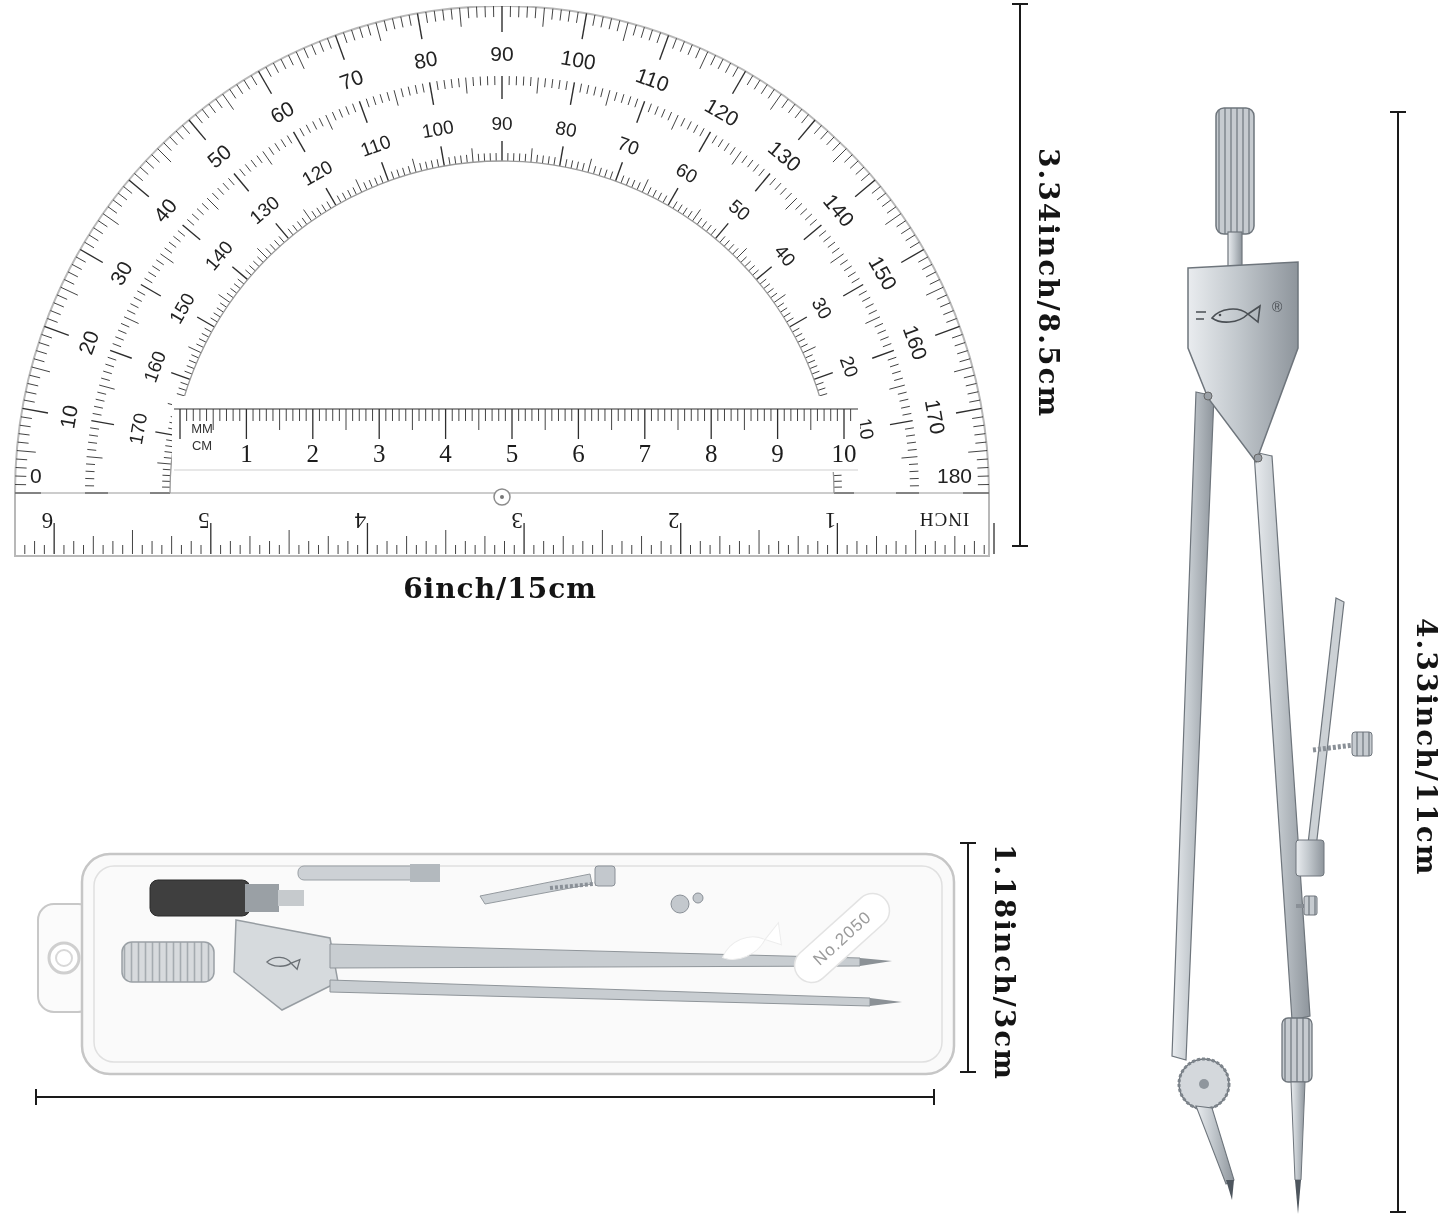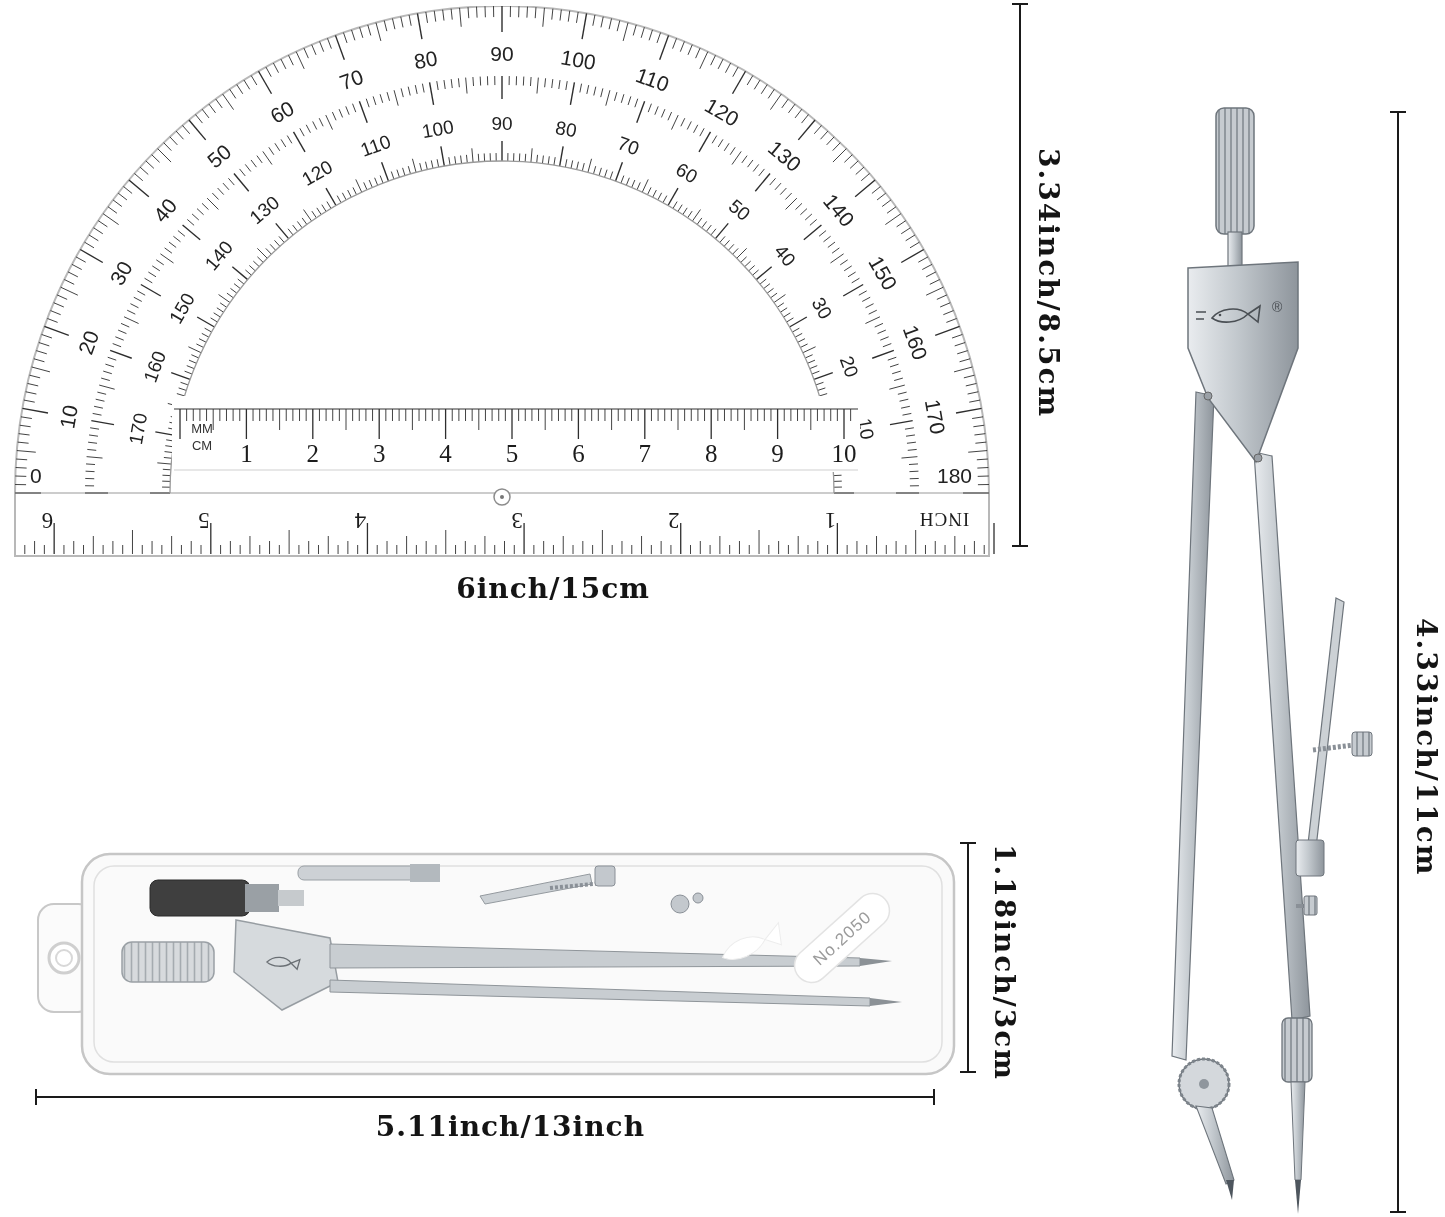--- a/index.html
+++ b/index.html
@@ -2,21 +2,21 @@
 <html><head>
 <meta charset="utf-8">
 <style>
   html,body{margin:0;padding:0;background:#ffffff;}
   #stage{position:relative;width:1445px;height:1217px;background:#ffffff;overflow:hidden;
          font-family:"Liberation Sans",sans-serif;}
   .abs{position:absolute;}
   .dim-label{position:absolute;font-family:"DejaVu Serif","Liberation Serif",serif;
              font-weight:700;font-size:28px;color:#141414;letter-spacing:1px;white-space:nowrap;}
   .vertical{writing-mode:vertical-rl;letter-spacing:2px;}
-  .center{text-align:right;}
+  .center{text-align:center;}
   svg{display:block;}
 </style>
 </head>
 <body>
 
 <div id="stage">
 
   <svg id="protractor-svg" class="abs" style="left:10px;top:6px" width="985" height="552" viewBox="0 0 985 552">
     <path d="M5,550 L5,487 A487,487 0 0 1 979,487 L979,550 Z" fill="#ffffff" stroke="#b8b8b8" stroke-width="2"></path>
     <g id="g-deg-ticks">
@@ -950,14 +950,13 @@
   </svg>
 
   <div class="dim-label vertical" style="left:1032px;top:148px">3.34inch/8.5cm</div>
 
   <div class="dim-label center" style="left:350px;top:572px;width:300px">6inch/15cm</div>
 
   <div class="dim-label vertical" style="left:1410px;top:618px">4.33inch/11cm</div>
 
   <div class="dim-label vertical" style="left:988px;top:844px">1.18inch/3cm</div>
 
-  <div class="dim-label center" style="left:325px;top:1110px;width:320px">5.11inch/13inch</div>
 </div>
 
 </body></html>

